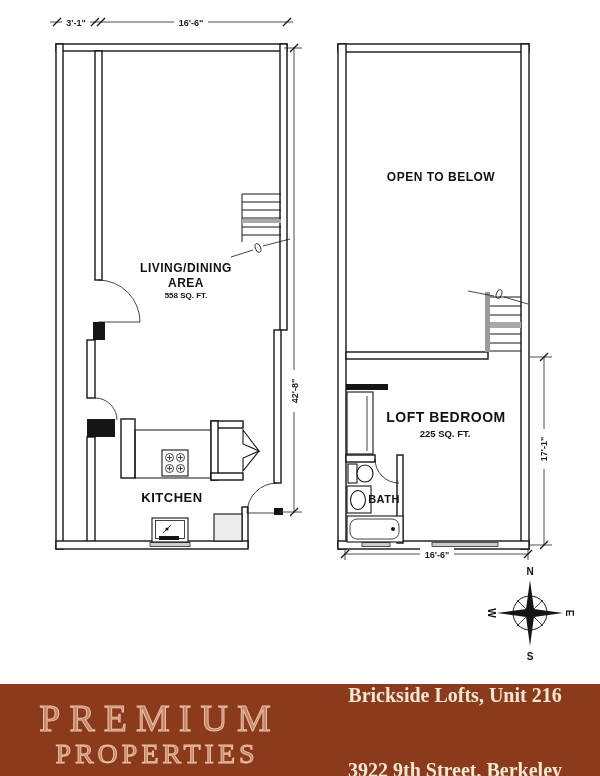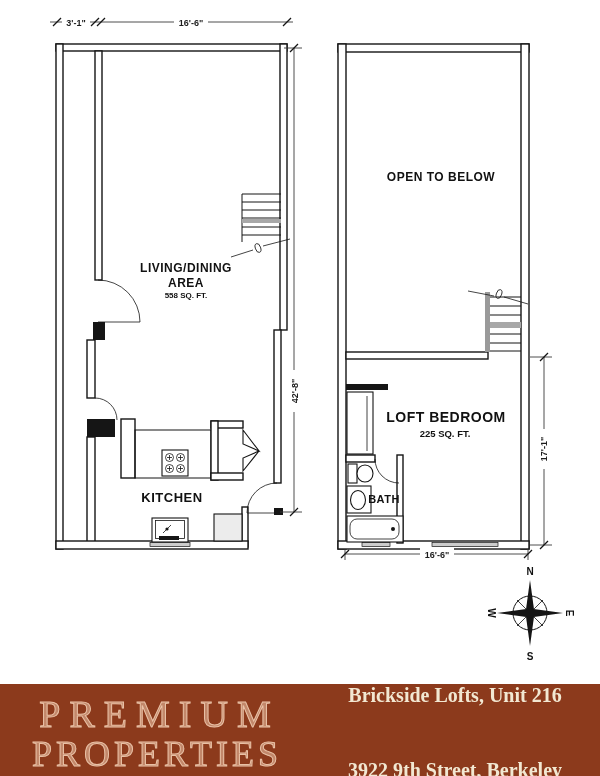--- a/index.html
+++ b/index.html
@@ -22,21 +22,21 @@
   text{fill:#111;}
   .room{font-family:"Liberation Sans",sans-serif;font-weight:bold;letter-spacing:.5px;}
   .sqft{font-family:"Liberation Sans",sans-serif;font-weight:bold;}
   .dimtext{font-family:"Liberation Sans",sans-serif;font-weight:bold;font-size:9px;fill:#1c1c1c;}
   .comptext{font-family:"Liberation Sans",sans-serif;font-weight:bold;font-size:10px;}
   
   .footer{position:absolute;left:0;top:684px;width:600px;height:98px;background:#8c3a1c;display:flex;align-items:stretch;}
   .brand{width:310px;display:flex;flex-direction:column;align-items:center;justify-content:center;
          font-family:"Liberation Serif",serif;line-height:1;}
   .brand-line1{font-size:38px;letter-spacing:9px;color:rgba(238,198,172,0.55);-webkit-text-stroke:1px #e9c1a6;margin-left:9px;}
-  .brand-line2{font-size:36px;letter-spacing:4px;color:rgba(238,198,172,0.55);-webkit-text-stroke:1px #e9c1a6;margin-top:3px;margin-left:4px;}
+  .brand-line2{font-size:28px;letter-spacing:4px;color:rgba(238,198,172,0.55);-webkit-text-stroke:1px #e9c1a6;margin-top:3px;margin-left:4px;}
   .listing{flex:1;display:flex;flex-direction:column;align-items:center;justify-content:space-between;color:#f2e8d2;}
   .listing-title,.listing-address{font-family:"Liberation Serif",serif;font-weight:bold;font-size:20px;line-height:1.15;}
   .listing-sub{font-family:"Liberation Sans",sans-serif;font-size:13px;margin-top:2px;color:#f2e8d2;}
 </style>
 </head>
 <body>
 
 <div class="canvas">
 
 <svg width="600" height="684" viewBox="0 0 600 684">

